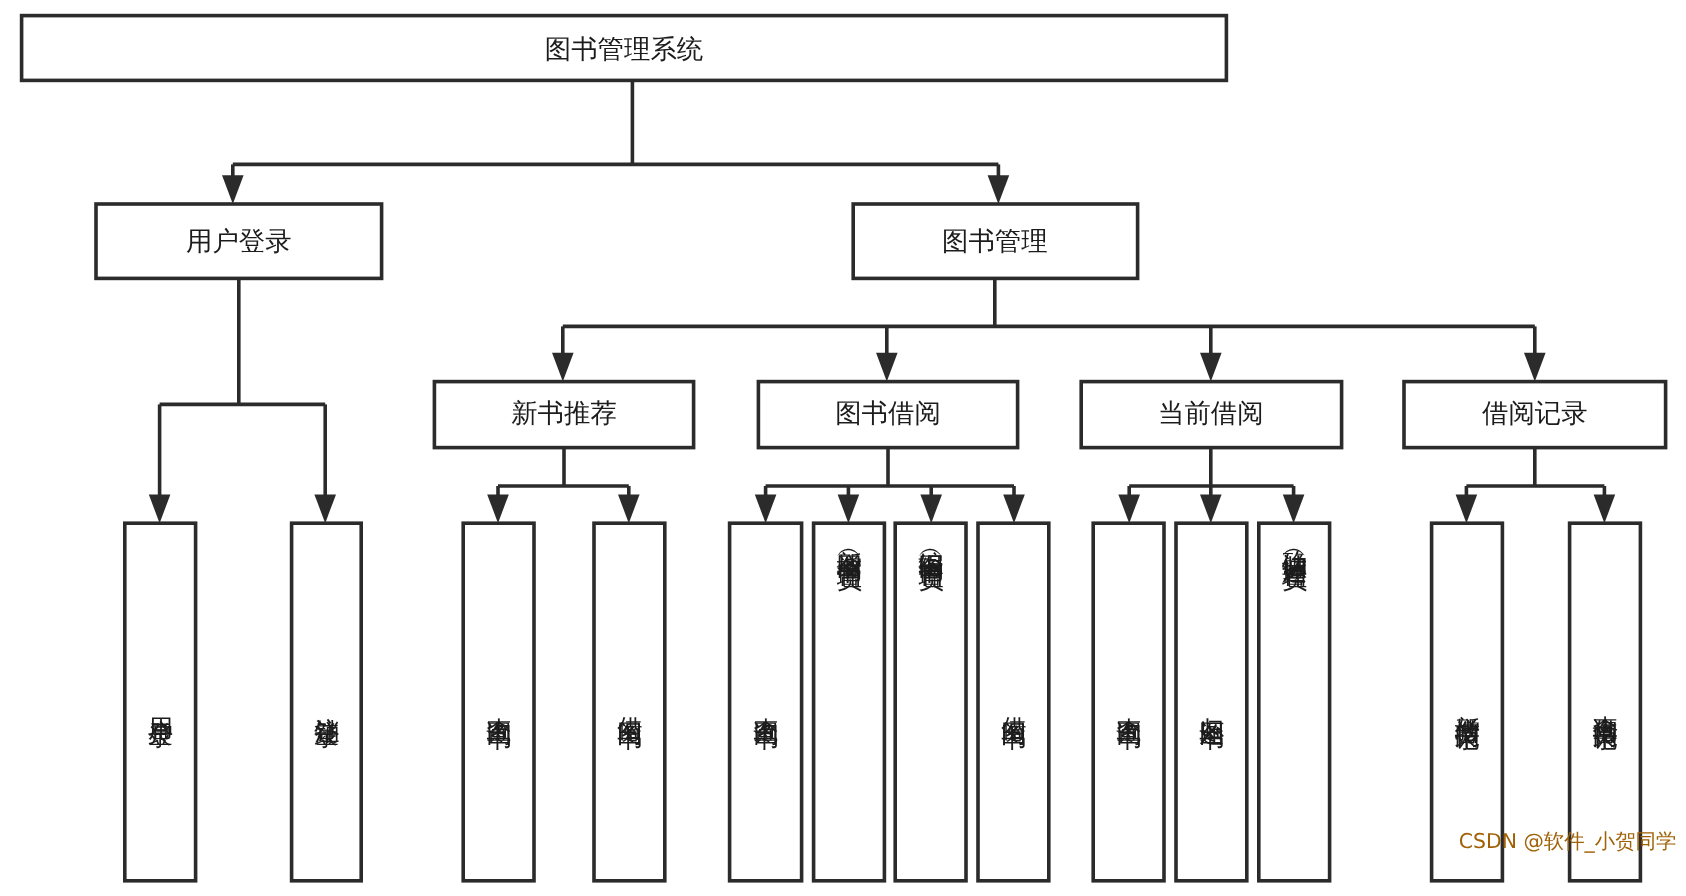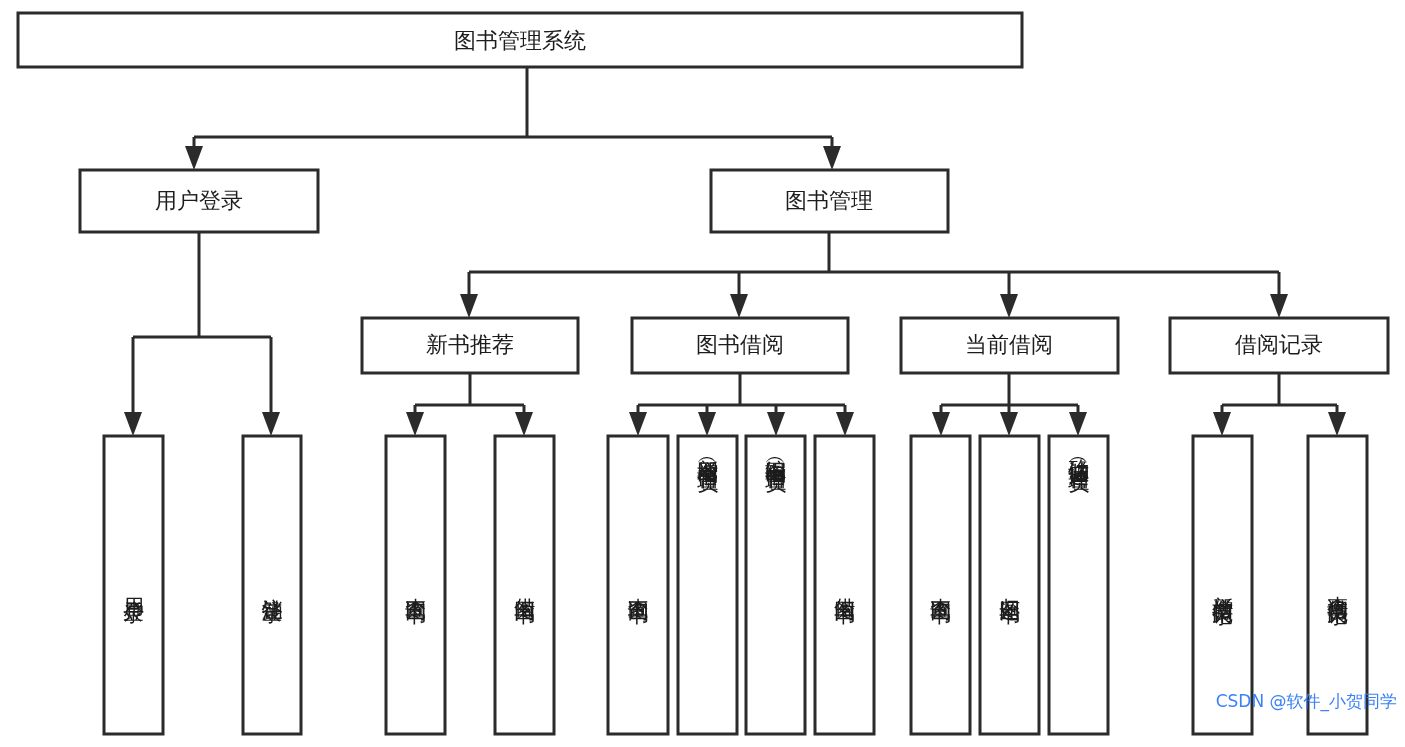--- a/index.html
+++ b/index.html
@@ -65,21 +65,21 @@
     color: #1c1c1c;
     white-space: nowrap;
     text-align: center;
   }
   .watermark {
     position: absolute;
     right: 8px;
     bottom: 6px;
     font-family: "DejaVu Sans", "Liberation Sans", sans-serif;
     font-size: 17px;
-    color: #3b82f6;
+    color: #a16207;
     white-space: nowrap;
     user-select: none;
   }
 </style>
 </head>
 <body>
 
 <div id="diagram-root">
 
   <svg id="flow-svg" viewBox="0 0 1405 747">

